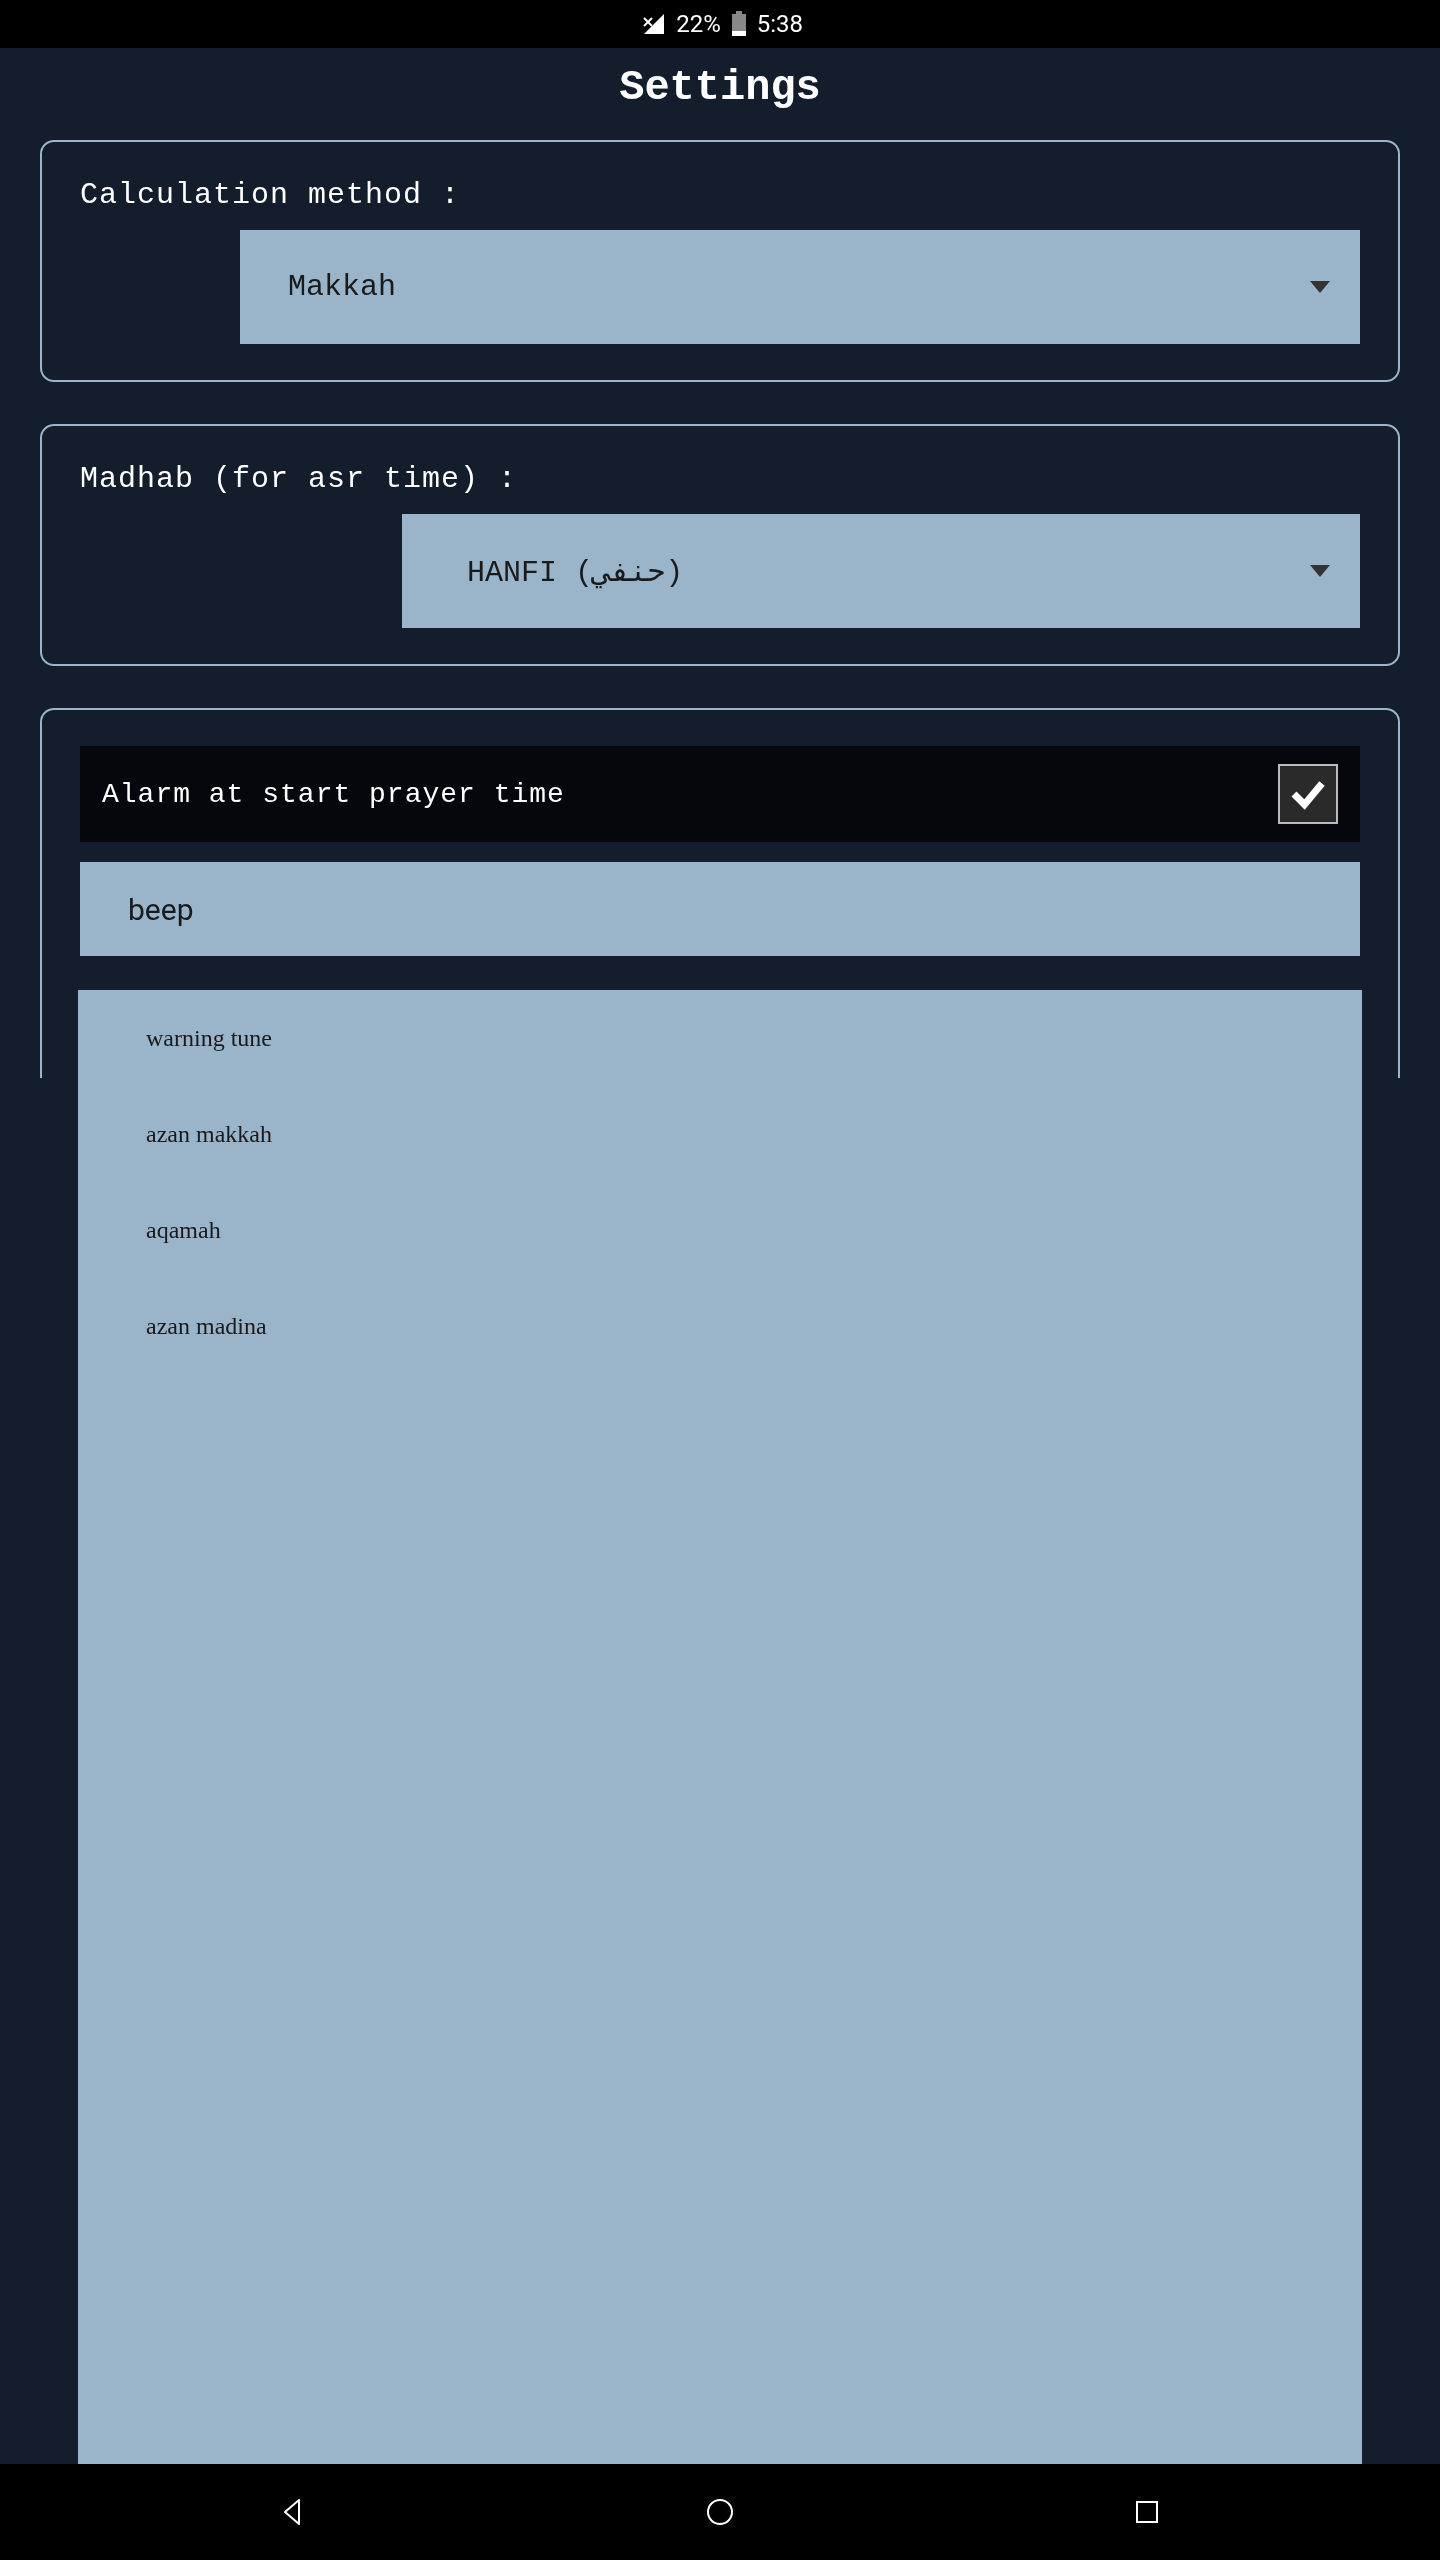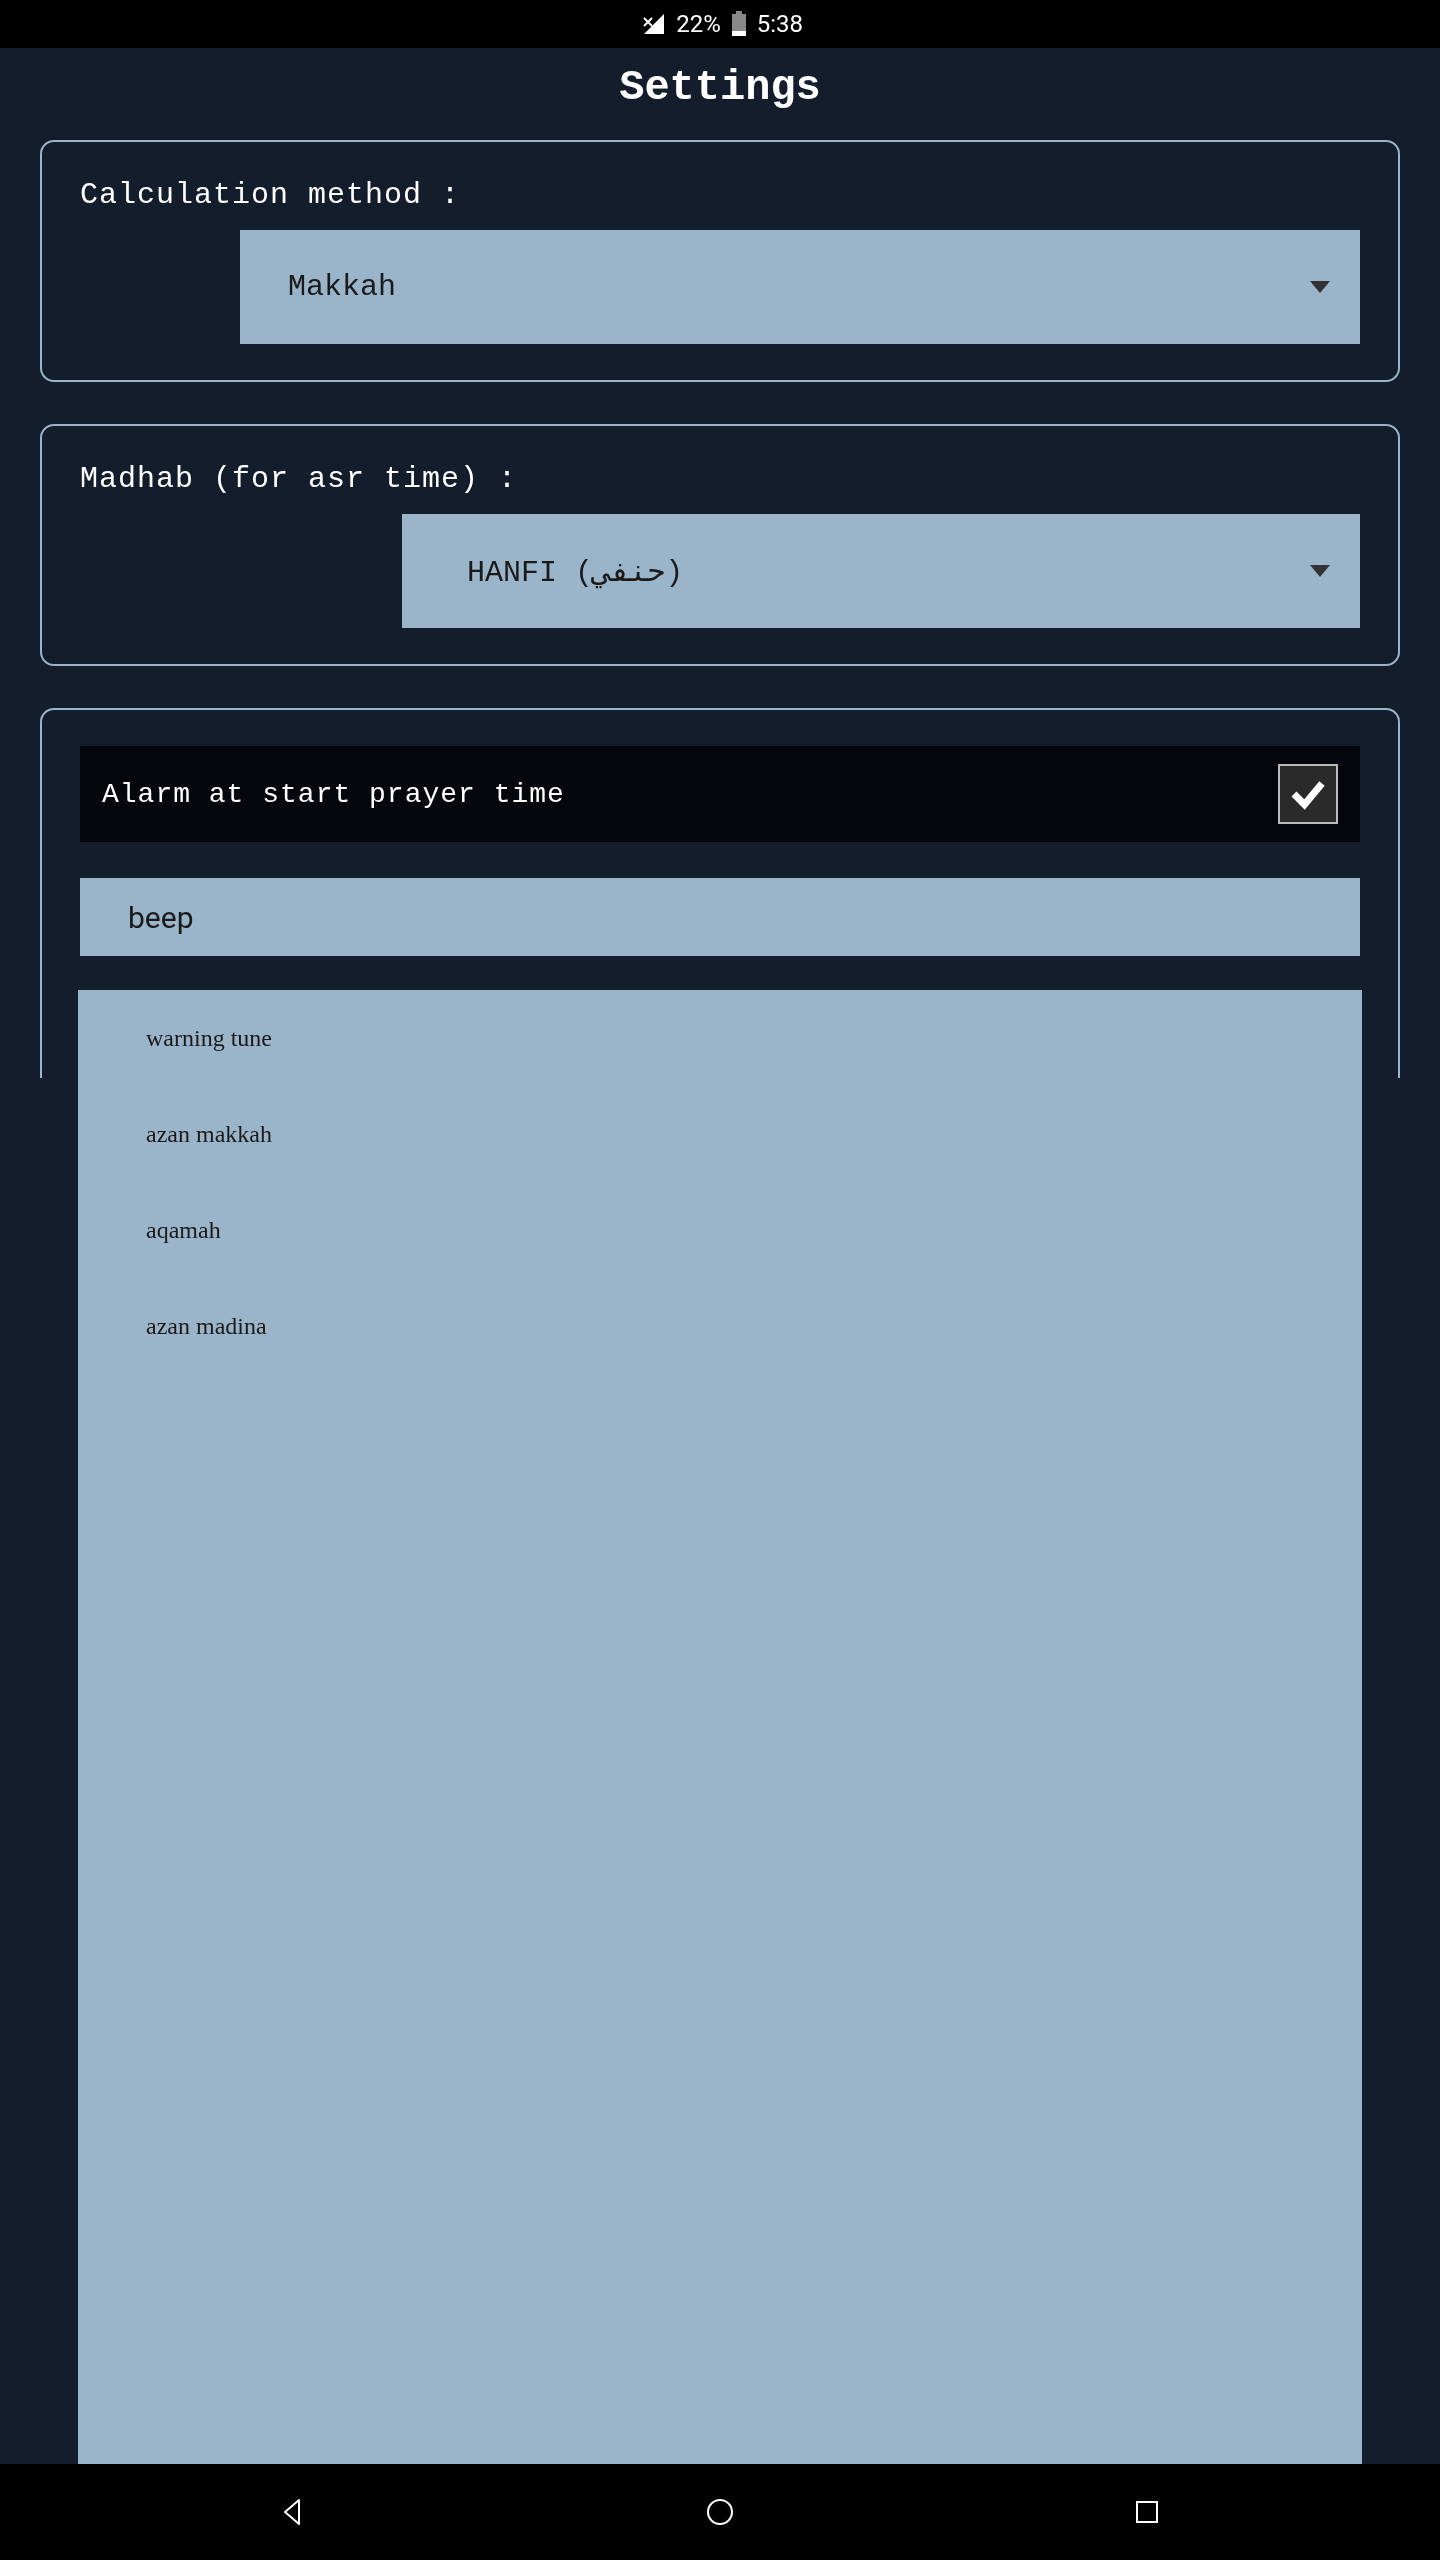--- a/index.html
+++ b/index.html
@@ -91,39 +91,39 @@
     overflow: hidden;
   }
   .alarm-row {
     background: #05070c;
     height: 96px;
     display: flex;
     align-items: center;
     justify-content: space-between;
     padding: 0 22px;
     color: #fff;
-    margin-bottom: 36px;
+    margin-bottom: 20px;
   }
   .alarm-row .label {
     font-size: 28px;
     letter-spacing: 1px;
   }
   .checkbox {
     width: 60px; height: 60px;
     border: 2px solid #bbb;
     background: #2a2a2a;
     display: flex;
     align-items: center;
     justify-content: center;
   }
   .checkbox svg { width: 42px; height: 42px; }
 
   .sound-dropdown {
     background: #9ab4c9;
-    height: 78px;
+    height: 94px;
     display: flex;
     align-items: center;
     justify-content: space-between;
     padding: 0 30px 0 48px;
     color: #1a1a1a;
     font-size: 30px;
     font-family: -apple-system, Roboto, sans-serif;
   }
 
   .options-panel {

